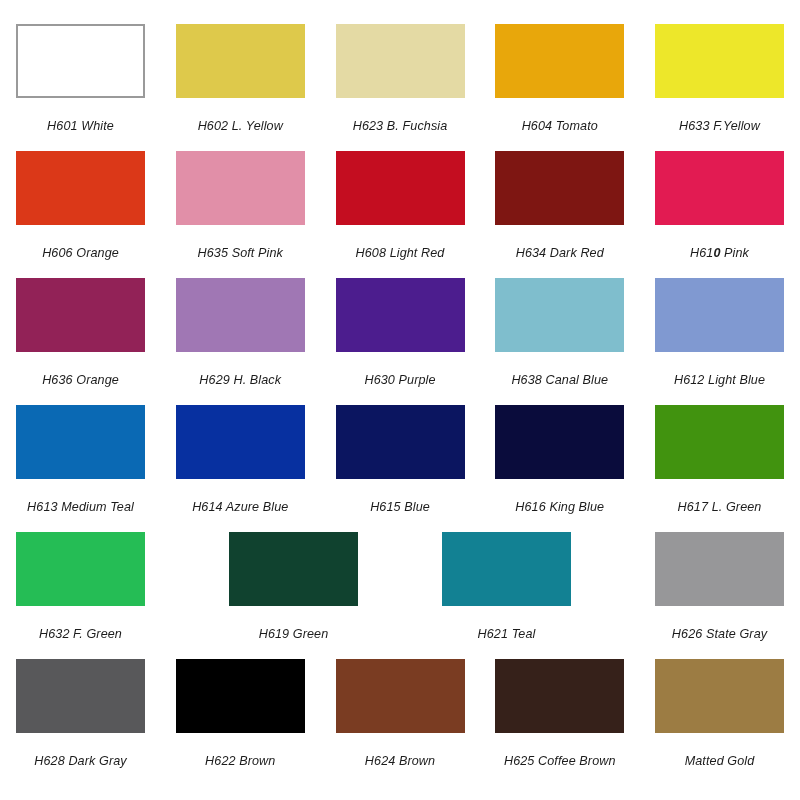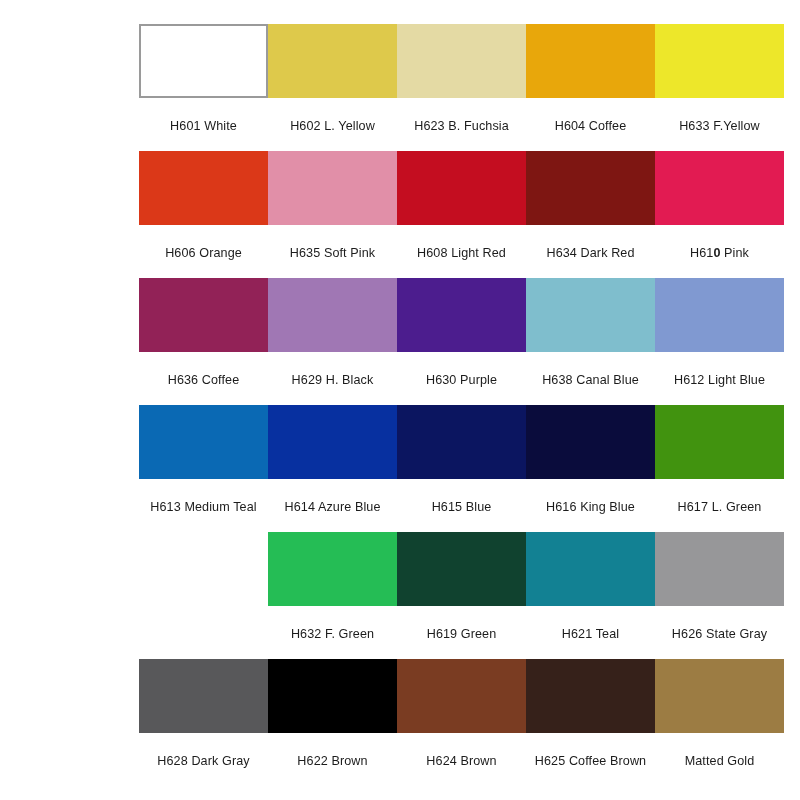--- a/index.html
+++ b/index.html
@@ -19,25 +19,26 @@
     height: 800px;
     box-sizing: border-box;
     padding: 24px 16px 14px 16px;
     display: flex;
     flex-direction: column;
     justify-content: flex-start;
   }
   .swatch-row {
     display: flex;
     flex-direction: row;
-    justify-content: flex-end;
+    justify-content: space-between;
     align-items: flex-start;
     width: 100%;
     height: 127px;
     flex: 0 0 auto;
+    font-style: italic;
   }
   .swatch-cell {
     width: 129px;
     display: flex;
     flex-direction: column;
     align-items: center;
   }
   .swatch-chip {
     width: 129px;
     height: 74px;
@@ -72,21 +73,21 @@
       <div class="swatch-cell">
         <div class="swatch-chip" style="background-color: rgb(222, 201, 75);"></div>
         <div class="swatch-label">H602 L. Yellow</div>
       </div>
       <div class="swatch-cell">
         <div class="swatch-chip" style="background-color: rgb(228, 218, 164);"></div>
         <div class="swatch-label">H623 B. Fuchsia</div>
       </div>
       <div class="swatch-cell">
         <div class="swatch-chip" style="background-color: rgb(232, 167, 11);"></div>
-        <div class="swatch-label">H604 Coffee</div>
+        <div class="swatch-label">H604 Tomato</div>
       </div>
       <div class="swatch-cell">
         <div class="swatch-chip" style="background-color: rgb(237, 231, 42);"></div>
         <div class="swatch-label">H633 F.Yellow</div>
       </div>
     </div>
     <div class="swatch-row">
       <div class="swatch-cell">
         <div class="swatch-chip" style="background-color: rgb(219, 56, 24);"></div>
         <div class="swatch-label">H606 Orange</div>
@@ -104,21 +105,21 @@
         <div class="swatch-label">H634 Dark Red</div>
       </div>
       <div class="swatch-cell">
         <div class="swatch-chip" style="background-color: rgb(226, 27, 82);"></div>
         <div class="swatch-label"><span>H61</span><span class="heavy">0</span><span> Pink</span></div>
       </div>
     </div>
     <div class="swatch-row">
       <div class="swatch-cell">
         <div class="swatch-chip" style="background-color: rgb(146, 34, 87);"></div>
-        <div class="swatch-label">H636 Coffee</div>
+        <div class="swatch-label">H636 Orange</div>
       </div>
       <div class="swatch-cell">
         <div class="swatch-chip" style="background-color: rgb(160, 119, 180);"></div>
         <div class="swatch-label">H629 H. Black</div>
       </div>
       <div class="swatch-cell">
         <div class="swatch-chip" style="background-color: rgb(76, 29, 142);"></div>
         <div class="swatch-label">H630 Purple</div>
       </div>
       <div class="swatch-cell">

